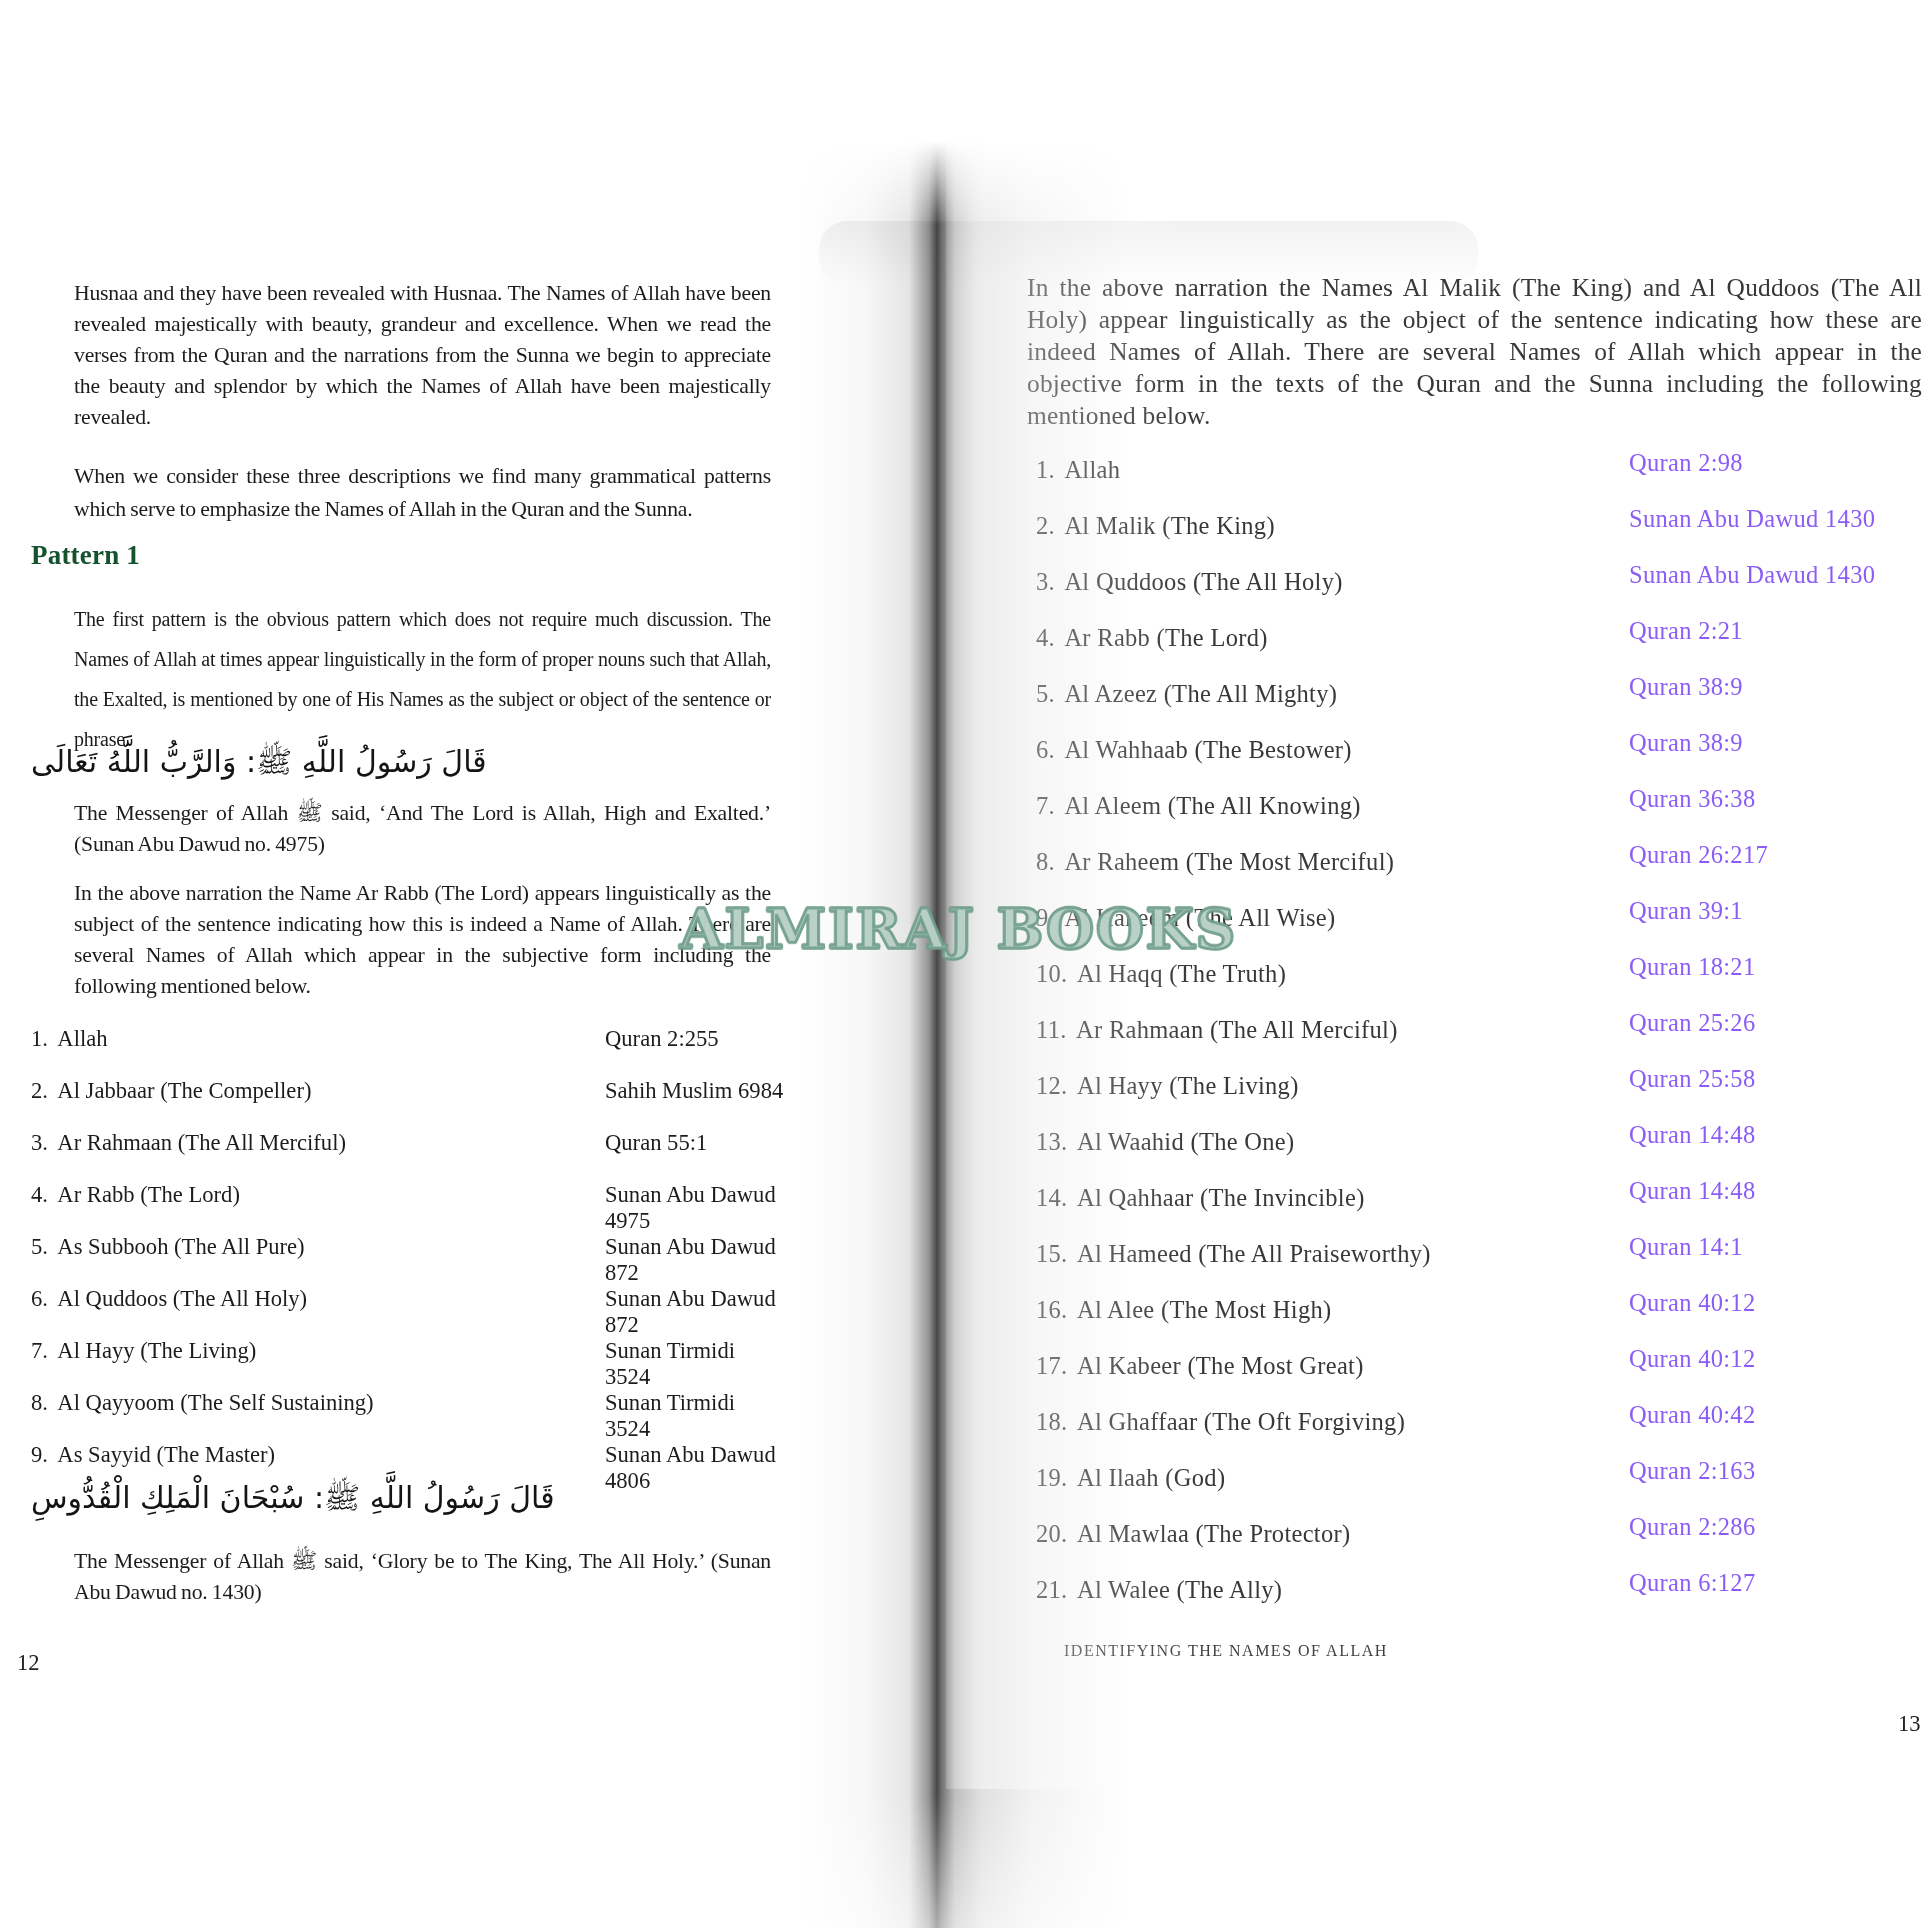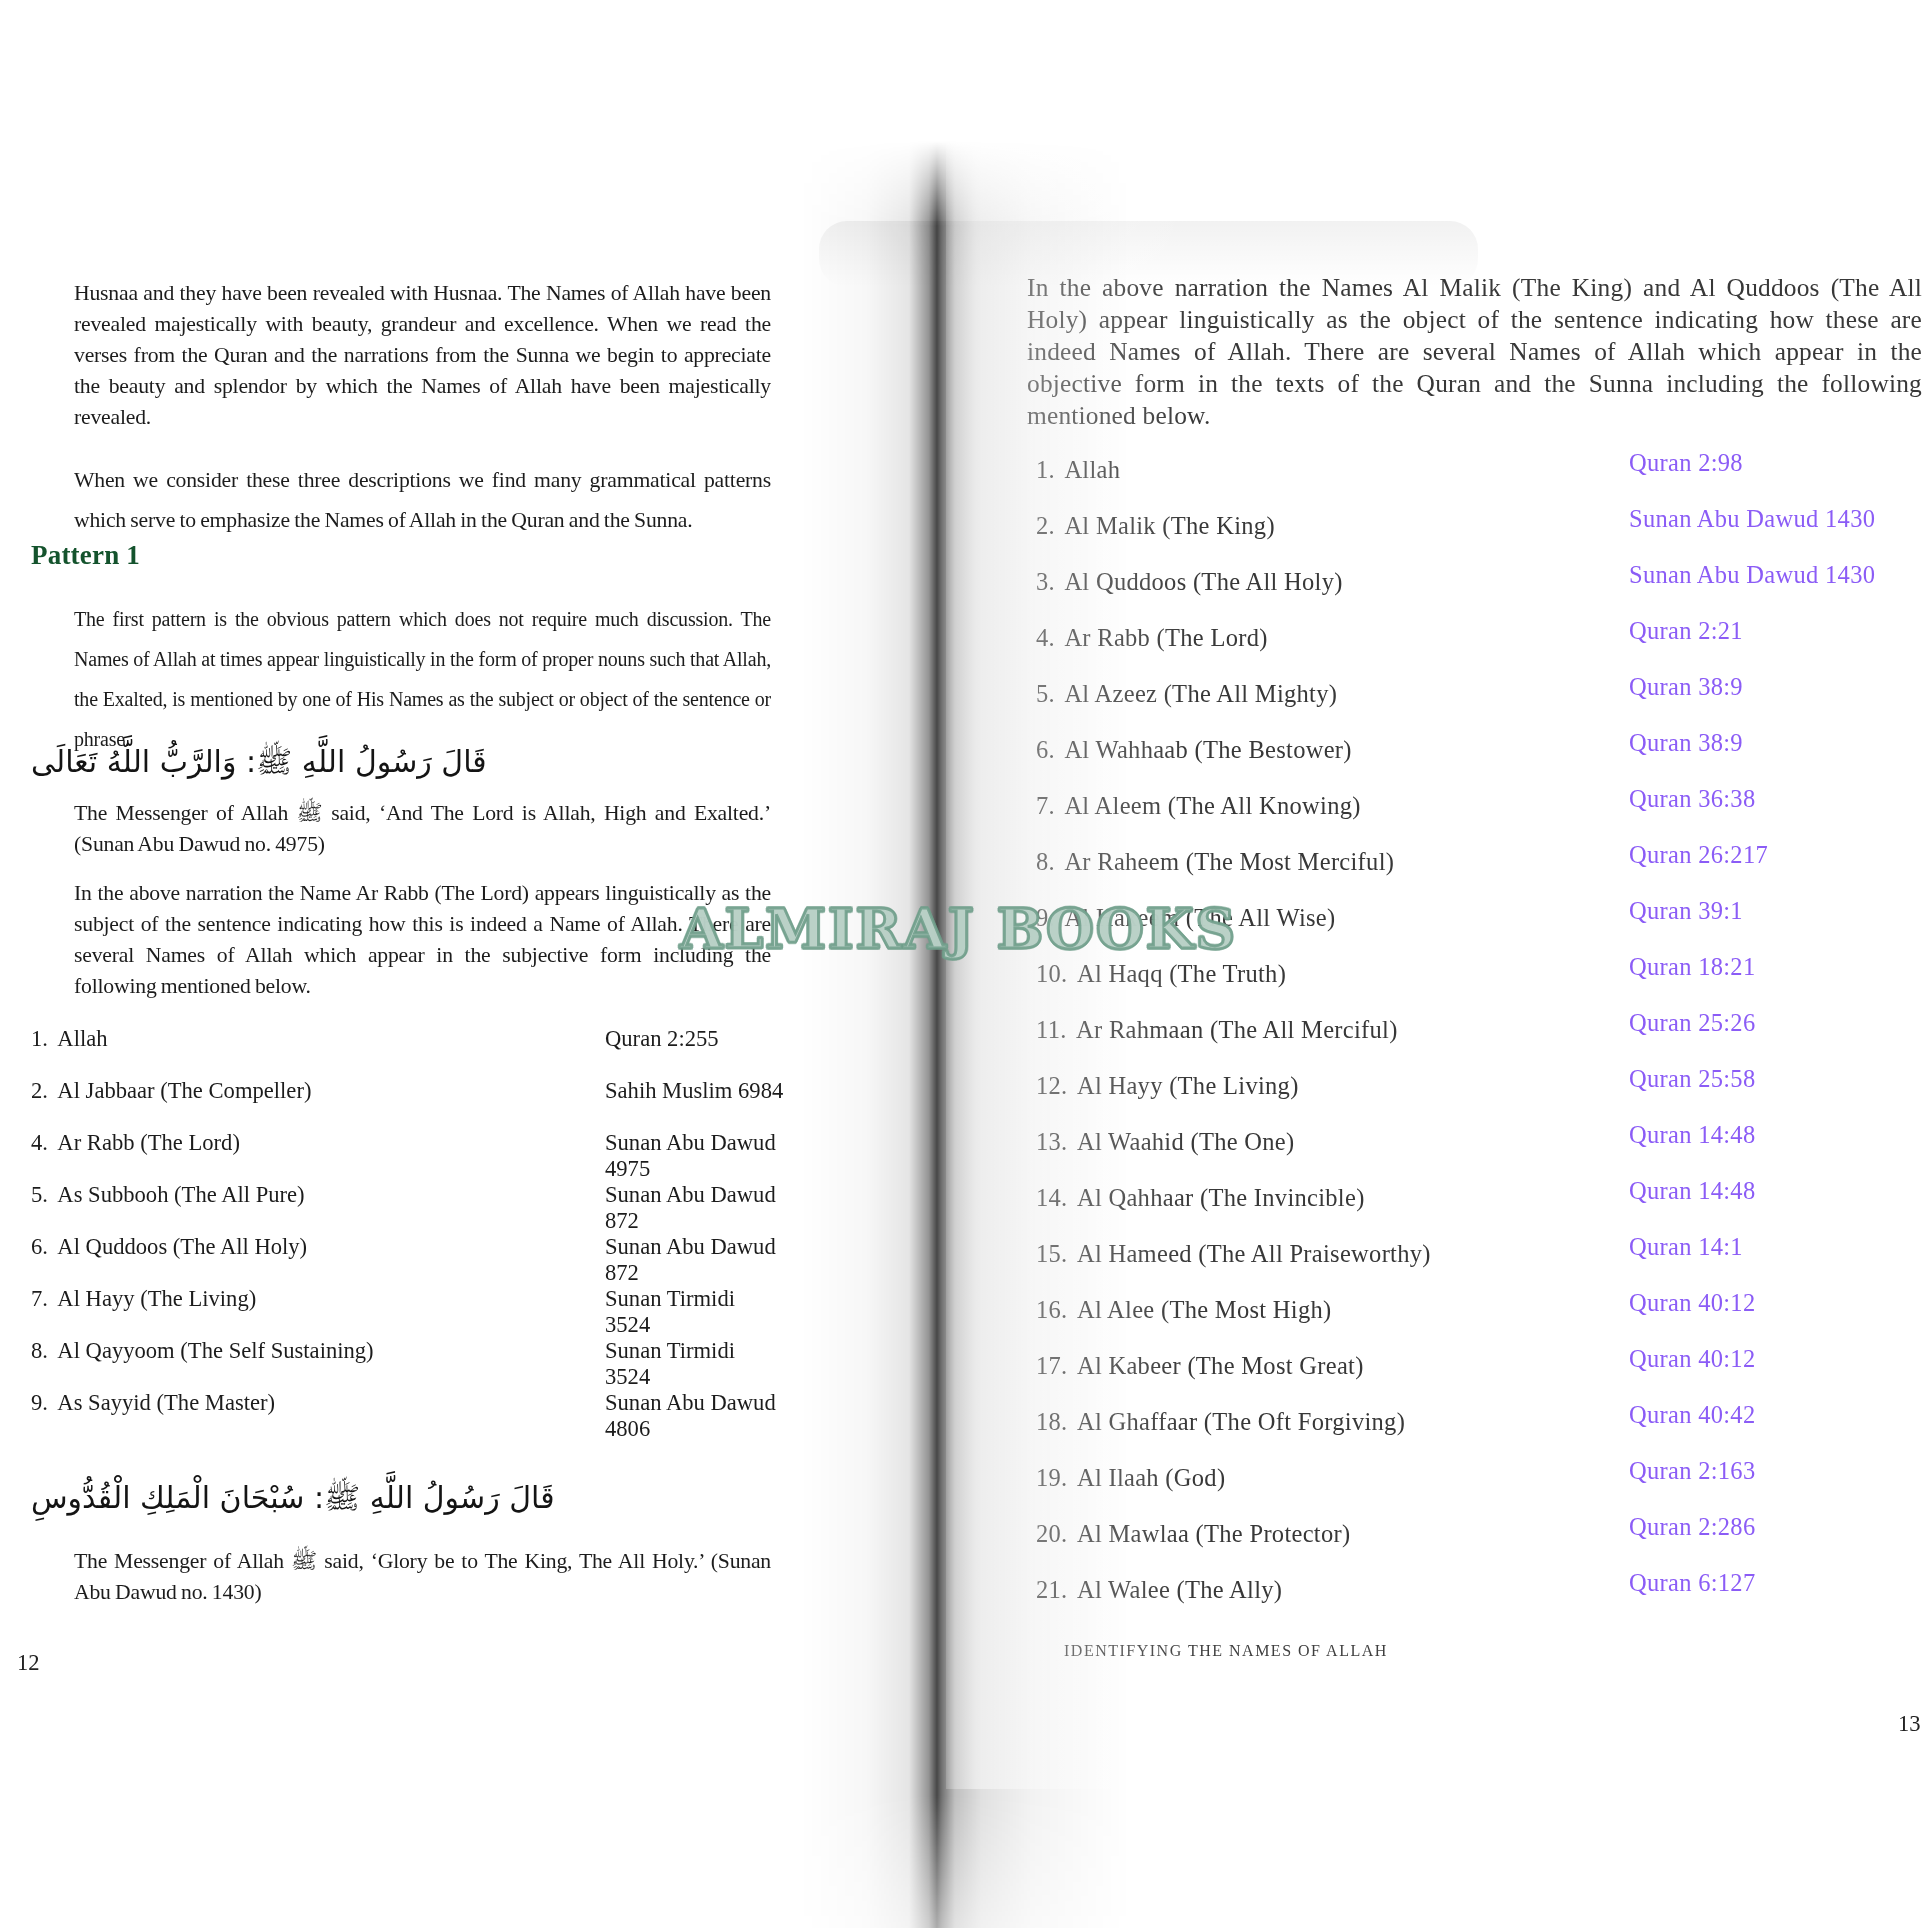--- a/index.html
+++ b/index.html
@@ -5,21 +5,21 @@
   html,body{margin:0;padding:0;background:#ffffff;}
   .canvas{
     position:relative;width:1928px;height:1928px;background:#ffffff;overflow:hidden;
     font-family:"Liberation Serif","DejaVu Serif",serif;color:#1d1d1d;
   }
   .abs{position:absolute;}
   
   .lp{color:#1c1c1c;}
   .jtxt{text-align:justify;margin-left:43px;}
   .lp-p1{left:31px;top:278px;width:697px;font-size:21.7px;line-height:31px;letter-spacing:-0.2px;word-spacing:-0.9px;}
-  .lp-p2{left:31px;top:460px;width:697px;font-size:21.7px;line-height:40px;letter-spacing:-0.2px;word-spacing:-0.9px;}
+  .lp-p2{left:31px;top:460px;width:697px;font-size:21.7px;line-height:33px;letter-spacing:-0.2px;word-spacing:-0.9px;}
   .lp-head{left:31px;top:540px;font-size:27px;font-weight:bold;color:#14532d;letter-spacing:0.2px;}
   .lp-p3{left:31px;top:599px;width:697px;font-size:20px;line-height:40px;letter-spacing:-0.2px;word-spacing:-0.9px;}
   .arabic{font-family:"DejaVu Sans",sans-serif;font-size:30px;color:#141414;white-space:nowrap;}
   .lp-ar1{left:31px;top:744px;}
   .lp-h1{left:31px;top:798px;width:697px;font-size:21.7px;line-height:31px;letter-spacing:-0.2px;word-spacing:-0.9px;}
   .lp-p4{left:31px;top:878px;width:697px;font-size:21.7px;line-height:31px;letter-spacing:-0.2px;word-spacing:-0.9px;}
   .lp-list{left:31px;top:1026px;width:753px;font-size:22.6px;}
   .lp-list .row{position:relative;height:52px;}
   .lp-list .ref{position:absolute;left:574px;top:0;}
   .lp-ar2{left:31px;top:1480px;}
@@ -81,20 +81,24 @@
         <div class="row">
           <span class="num">1.</span><span class="nm">Allah</span>
           <span class="ref">Quran 2:255</span>
         </div>
 
         <div class="row">
           <span class="num">2.</span><span class="nm">Al Jabbaar (The Compeller)</span>
           <span class="ref">Sahih Muslim 6984</span>
         </div>
 
+        <div class="row">
+          <span class="num">3.</span><span class="nm">Ar Rahmaan (The All Merciful)</span>
+          <span class="ref">Quran 55:1</span>
+        </div>
 
         <div class="row">
           <span class="num">4.</span><span class="nm">Ar Rabb (The Lord)</span>
           <span class="ref">Sunan Abu Dawud 4975</span>
         </div>
 
         <div class="row">
           <span class="num">5.</span><span class="nm">As Subbooh (The All Pure)</span>
           <span class="ref">Sunan Abu Dawud 872</span>
         </div>

